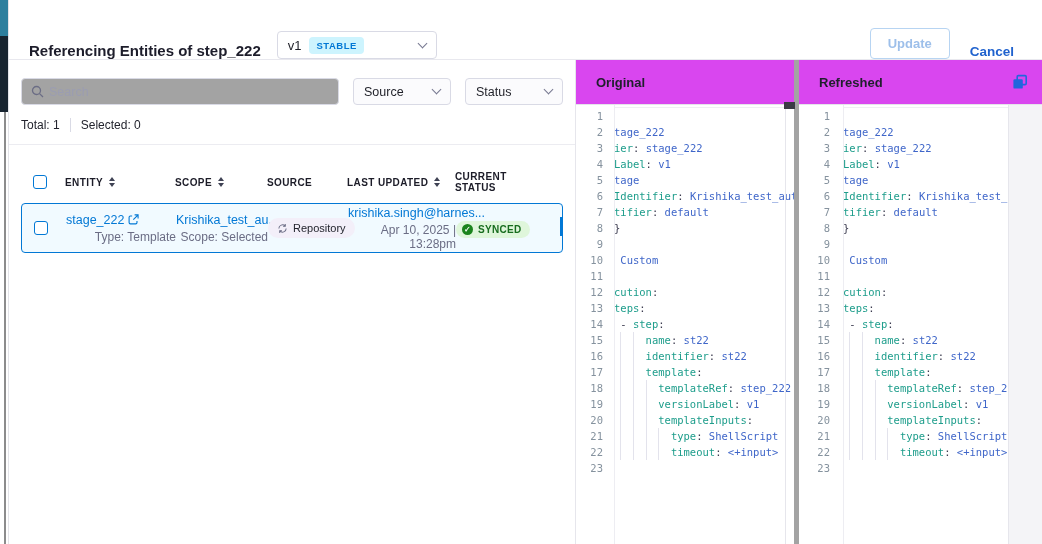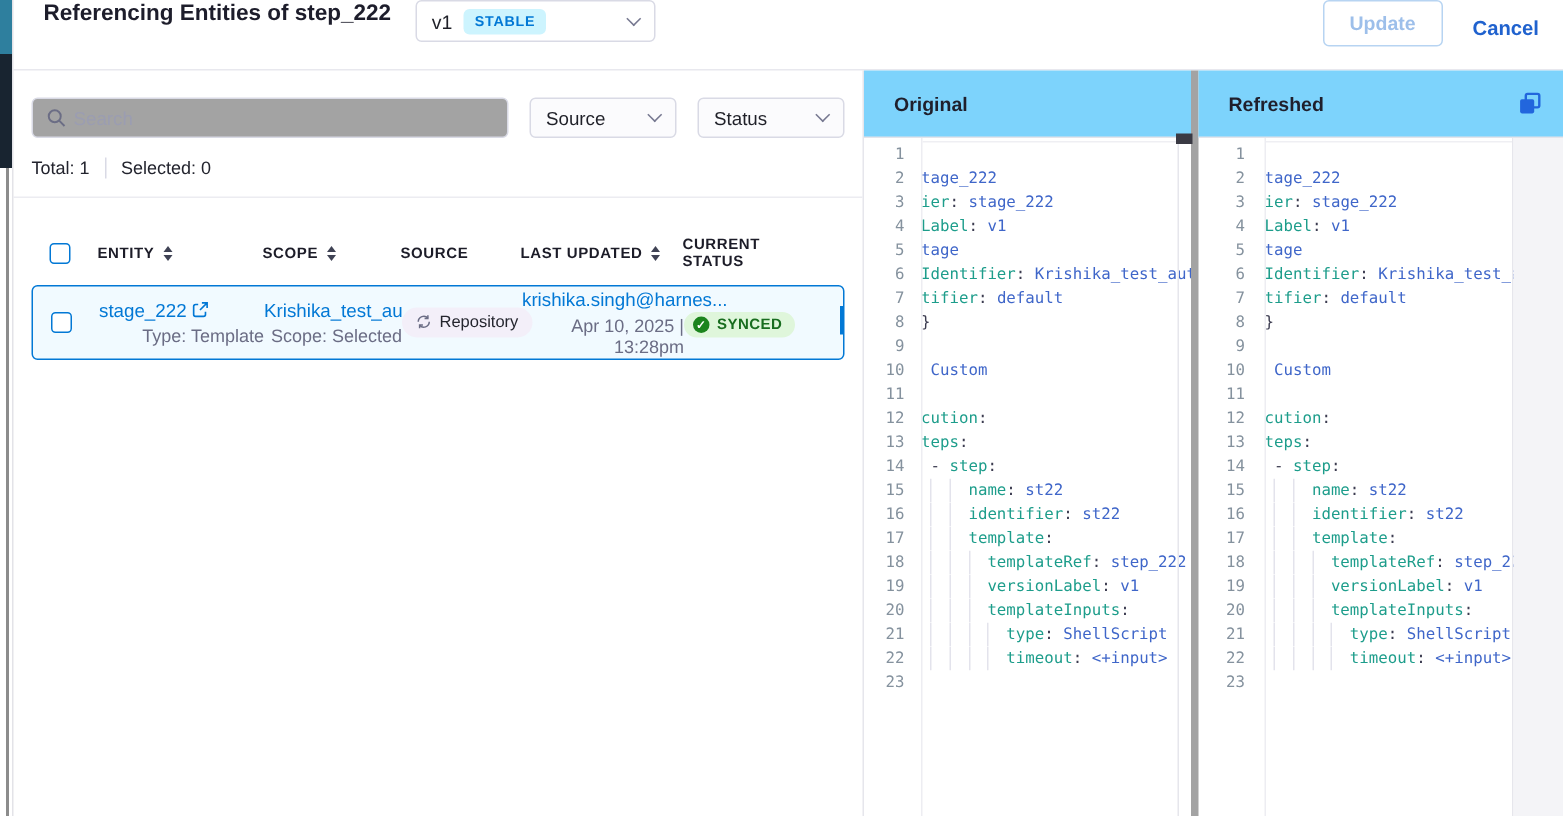--- a/index.html
+++ b/index.html
@@ -9,22 +9,22 @@
   
   .edge { position:absolute; left:0; top:0; width:8px; height:544px; background:#fff; }
   .edge .teal { position:absolute; left:0; top:0; width:8px; height:36px; background:#2E7F9E; }
   .edge .dark { position:absolute; left:0; top:36px; width:8px; height:76px; background:#182430; }
   .edge .line { position:absolute; left:4px; top:112px; width:2px; height:432px; background:#8C8C8C; }
 
   .modal { position:absolute; left:8px; top:0; width:1034px; height:544px; background:#fff;
            border-left:1px solid #E3E3E8; display:flex; flex-direction:column; }
 
   
-  .modal-header { height:47px; flex:none; display:flex; align-items:flex-start;
-                  padding:0 16px 0 20px; border-bottom:1px solid #E8E8EE; }
+  .modal-header { height:60px; flex:none; display:flex; align-items:flex-end;
+                  padding:0 28px 0 20px; border-bottom:1px solid #E8E8EE; }
   .title { font-size:15px; font-weight:bold; color:#1D1D2B; }
   .version-select { margin-left:16px; width:160px; height:28px; border:1px solid #D9DAE5;
                     border-radius:4px; display:flex; align-items:center; gap:8px;
                     padding:0 10px; cursor:pointer; background:#fff; }
   .version-label { font-size:13px; color:#1F2028; }
   .badge-stable { background:#CDF4FE; color:#0278D5; font-size:9.5px; font-weight:bold;
                   letter-spacing:.5px; border-radius:4px; padding:3px 7px; }
   .chev { width:7px; height:7px; border-right:1.5px solid #767890; border-bottom:1.5px solid #767890;
           transform:rotate(45deg); margin-top:-4px; }
   .version-select .chev { margin-left:auto; }
@@ -79,21 +79,21 @@
                font-size:8px; line-height:11px; text-align:center; display:inline-block; }
   .chev-right { width:8px; height:8px; border-right:2px solid #0278D5; border-top:2px solid #0278D5;
                 transform:rotate(45deg); margin-left:14px; cursor:pointer; }
 
   
   .right-pane { flex:1; display:flex; position:relative; min-width:0; }
   .pane { display:flex; flex-direction:column; min-width:0; }
   .pane.original { width:218px; flex:none; }
   .pane.refreshed { flex:1; border-left:5px solid #a3a3a3; }
   .pane-header { height:45px; flex:none; border-bottom:1px solid #E4E4EA; display:flex;
-                 align-items:center; padding:0 14px 0 20px; background:#7dd3fc; }
+                 align-items:center; padding:0 14px 0 20px; background:#d946ef; }
   .pane-title { font-size:13px; font-weight:bold; color:#1F1F2C; }
   .copy-btn { margin-left:auto; background:none; border:none; cursor:pointer; line-height:0; }
 
   .code { flex:1; position:relative; padding-top:3px; overflow:hidden;
           font-family:"DejaVu Sans Mono", monospace; font-size:10.5px; }
   .cl { display:flex; height:16px; line-height:16px; }
   .ln { width:34px; flex:none; text-align:right; padding-right:7px; color:#85929E; }
   .pane.refreshed .ln { width:40px; padding-right:9px; }
   .lc { flex:1; padding-left:4px; white-space:pre; overflow:hidden; color:#3C3C50; }
   .lc .k { color:#1D9D8B; }

